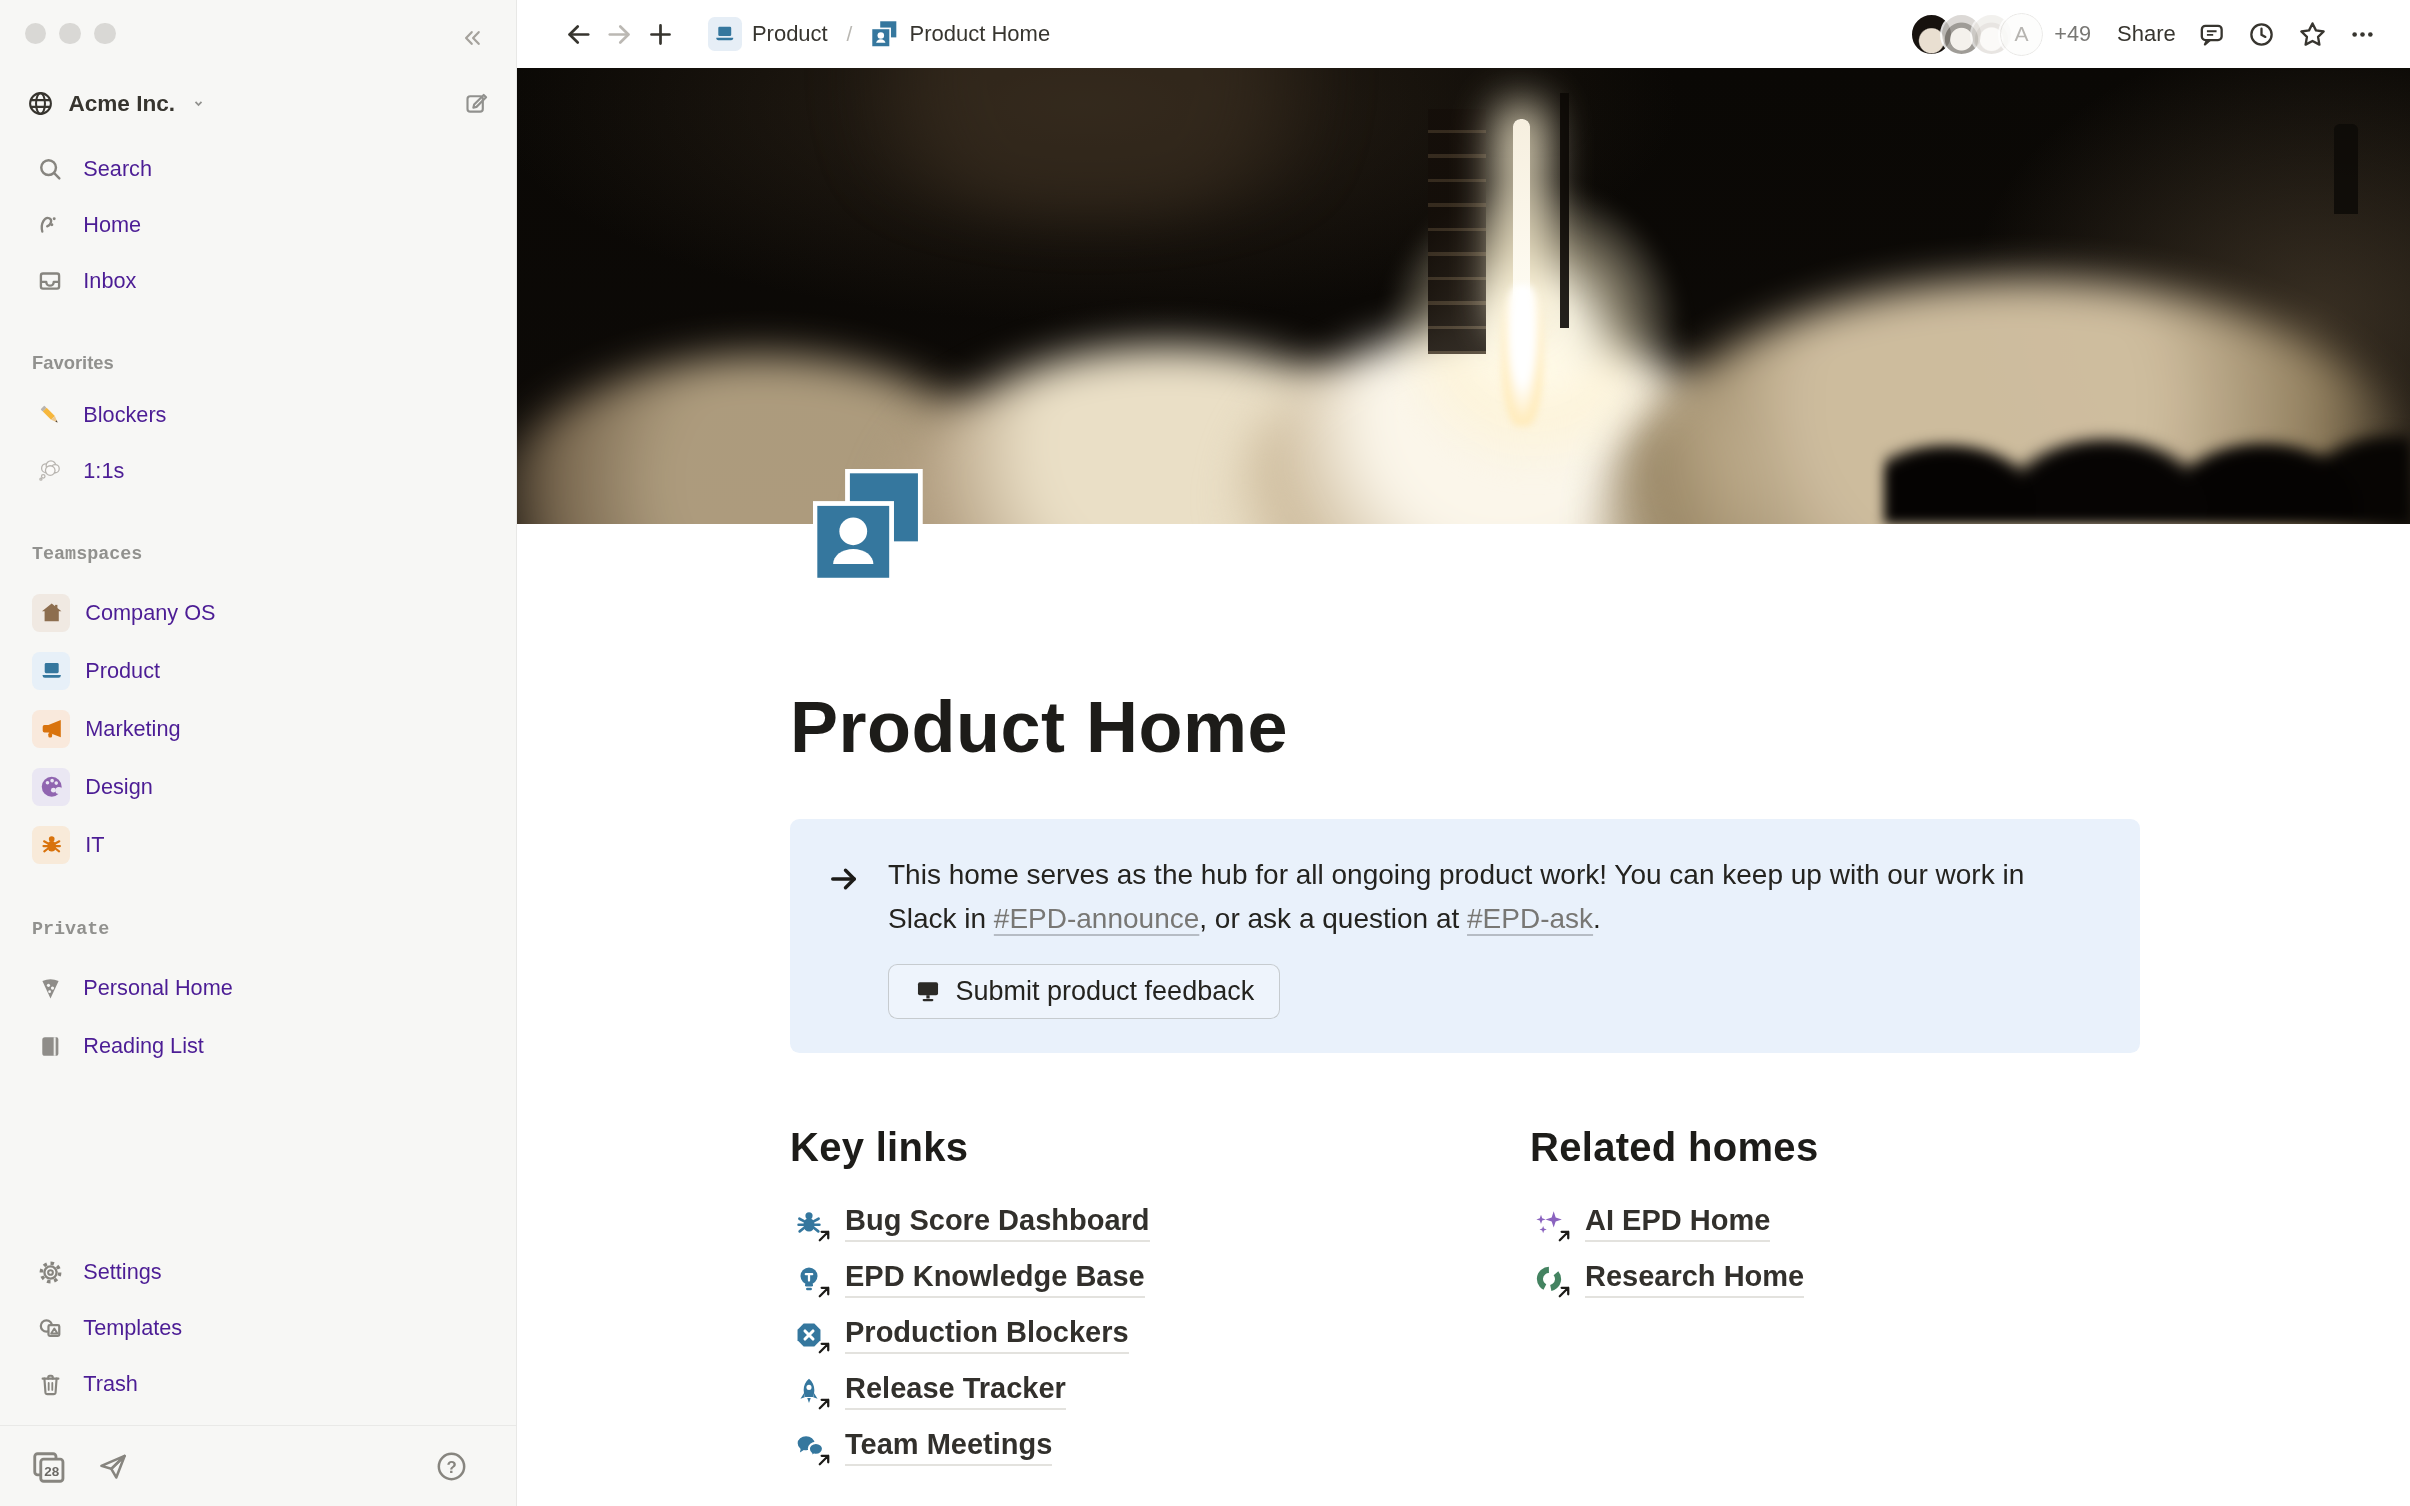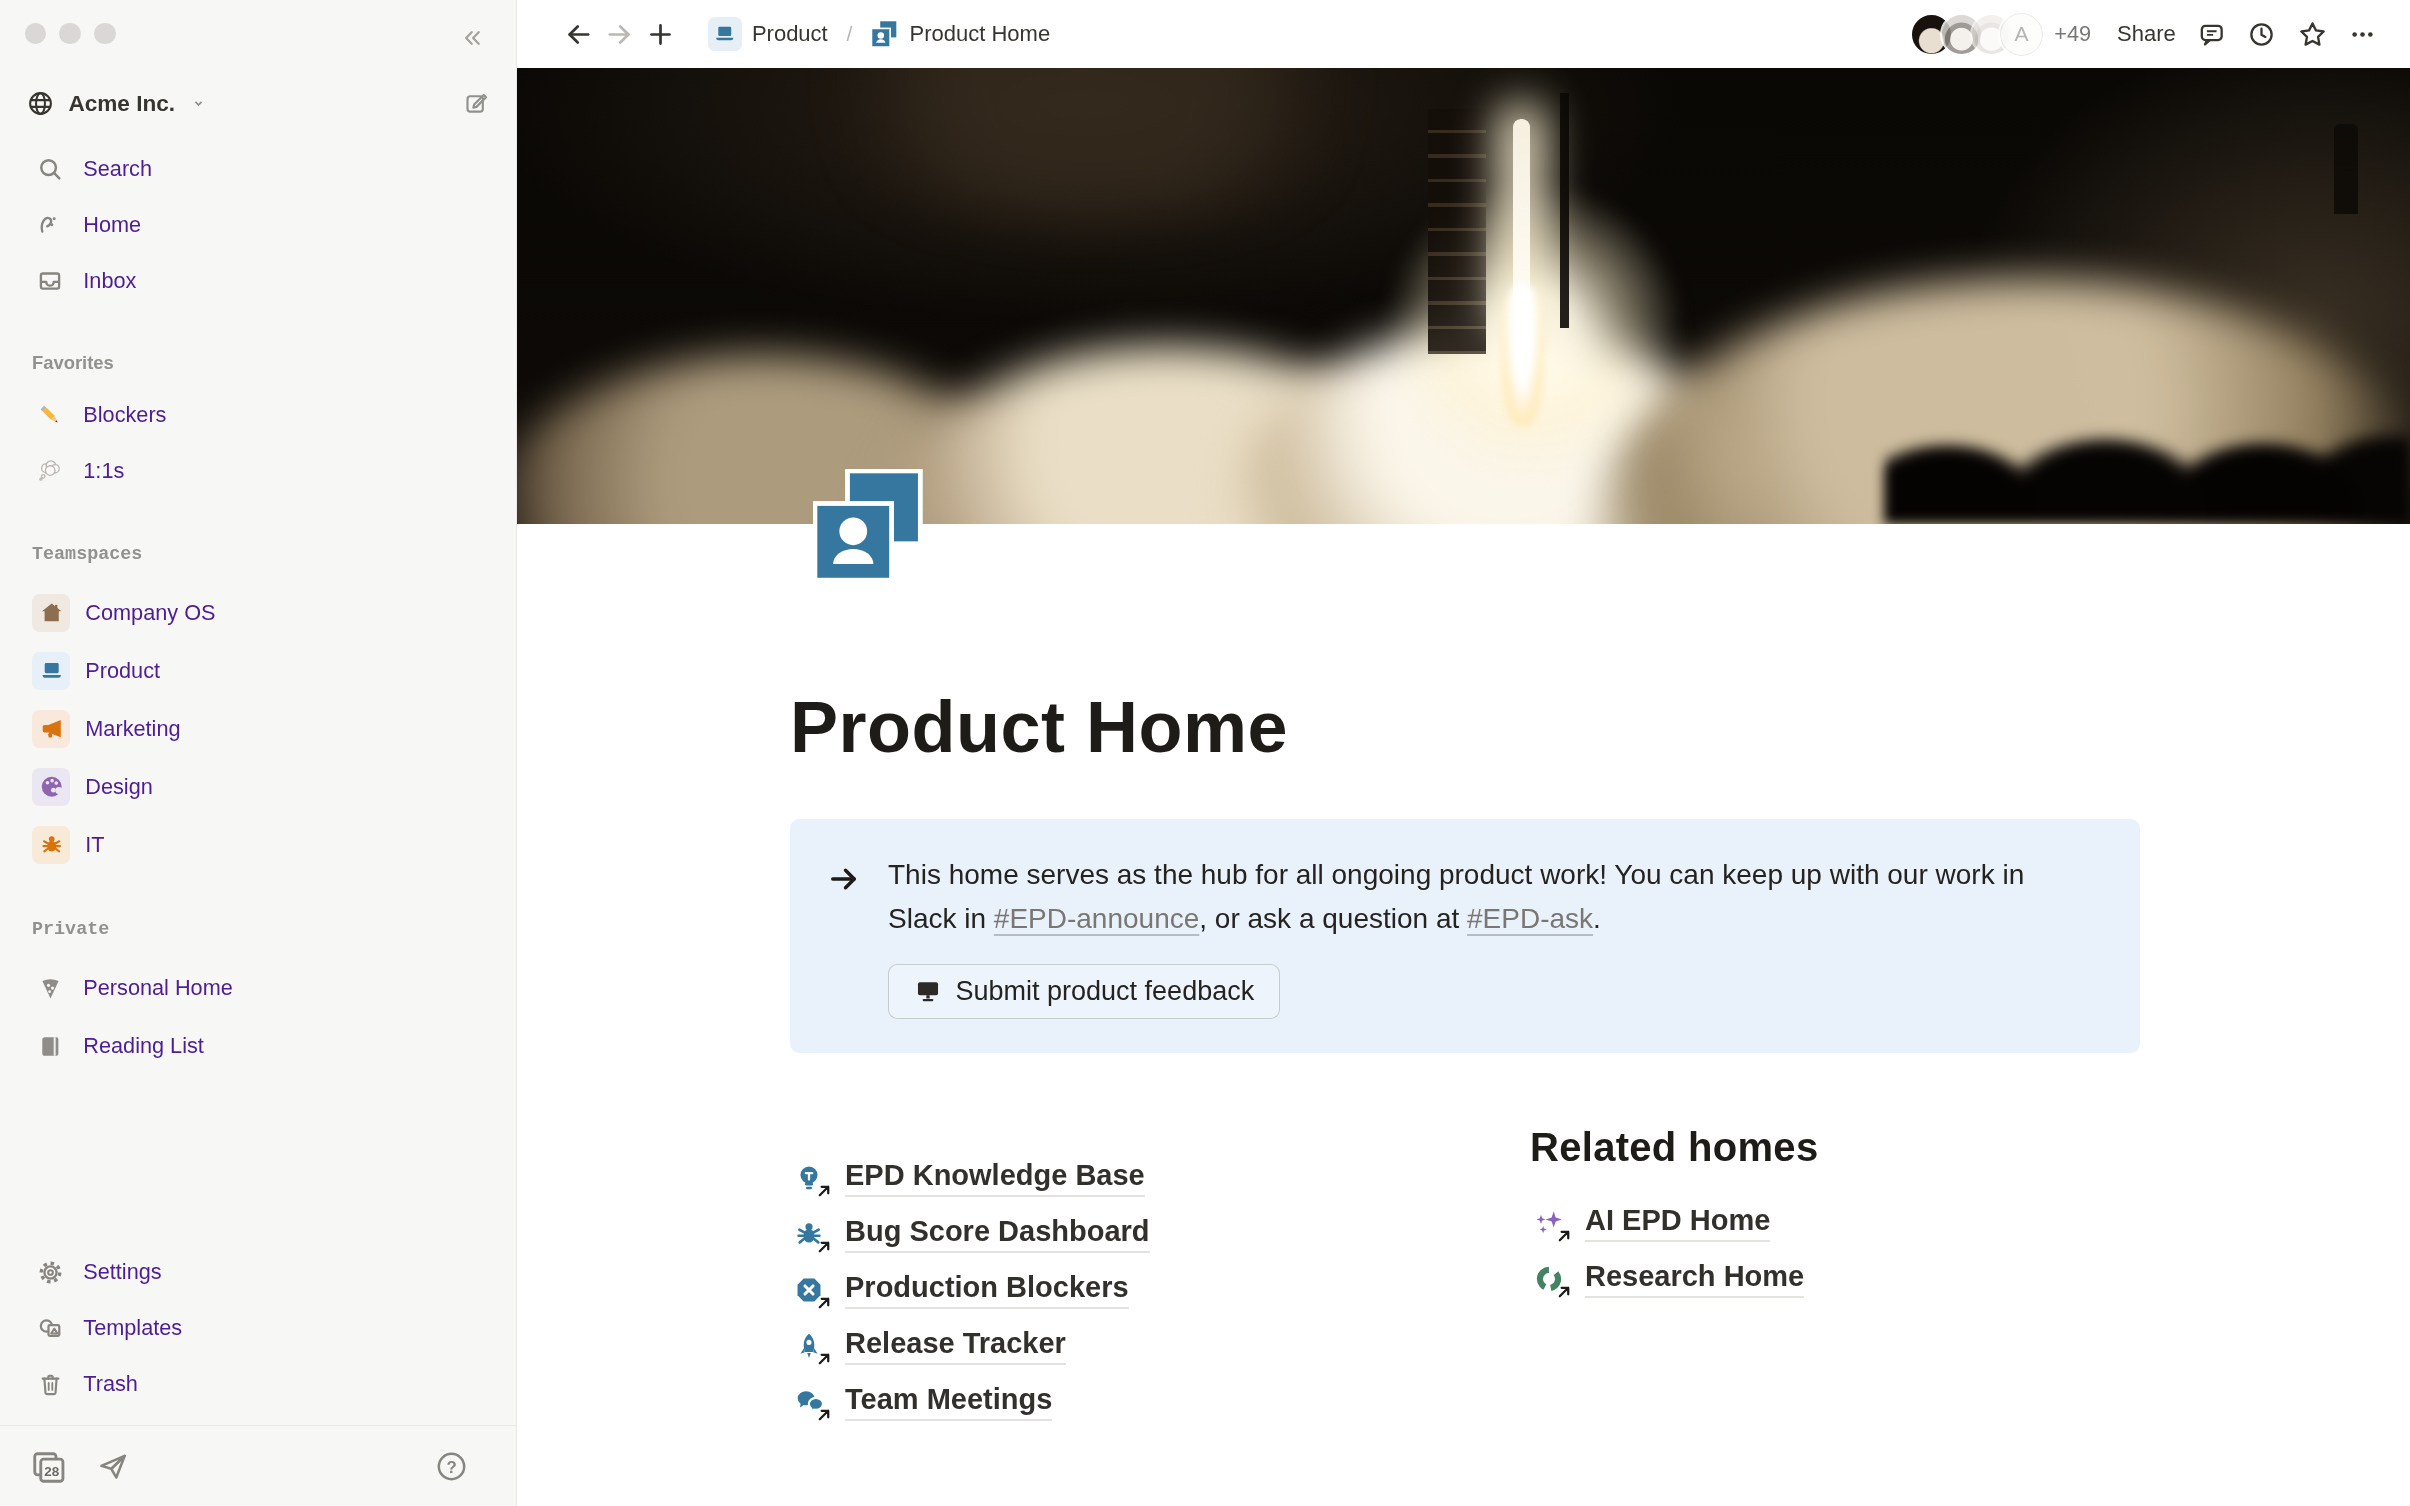--- a/index.html
+++ b/index.html
@@ -488,37 +488,22 @@
                   <rect x="7.4" y="18.8" width="9.2" height="1.9" rx="0.9"></rect>
                 </svg>
             </span>
             <span>Submit product feedback</span>
           </button>
         </div>
       </div>
 
       <div class="cols">
         <div class="col1">
+          <h2 class="col-heading">Key links</h2>
           <div class="link-list">
-
-            <div class="plink">
-              <span class="plink-ic">
-                <svg width="32" height="32" viewBox="0 0 24 24">
-                    <circle cx="12" cy="9.8" r="6.4" fill="#35779e"></circle>
-                    <rect x="9" y="15.4" width="6" height="2.3" rx="1.1" fill="#35779e"></rect>
-                    <rect x="9.8" y="18.5" width="4.4" height="1.9" rx="0.9" fill="#35779e"></rect>
-                    <path d="M9.6 8.4h4.8M12 8.4v4.8" stroke="#fff" stroke-width="1.7" stroke-linecap="round"></path>
-                  </svg>
-                <svg class="arr" width="16" height="16" viewBox="0 0 17 17">
-                    <path d="M4 13 13 4M6 4h7v7" stroke="#fff" stroke-width="6.5" fill="none"></path>
-                    <path d="M4 13 13 4M6 4h7v7" stroke="#1c1b18" stroke-width="2.4" fill="none" stroke-linecap="round" stroke-linejoin="round"></path>
-                  </svg>
-              </span>
-              <span class="pltext">EPD Knowledge Base</span>
-            </div>
 
             <div class="plink">
               <span class="plink-ic">
                 <svg width="32" height="32" viewBox="0 0 24 24">
                     <circle cx="12" cy="6.6" r="2.7" fill="#35779e"></circle>
                     <rect x="8" y="8.4" width="8" height="10" rx="4" fill="#35779e"></rect>
                     <g stroke="#35779e" stroke-width="2" stroke-linecap="round">
                       <path d="M8.2 10.6 4.8 8.8M8 13.3H4.2M8.2 15.8 5 18.3M15.8 10.6l3.4-1.8M16 13.3h3.8M15.8 15.8l3.2 2.5"></path>
                     </g>
                   </svg>
@@ -526,20 +511,36 @@
                     <path d="M4 13 13 4M6 4h7v7" stroke="#fff" stroke-width="6.5" fill="none"></path>
                     <path d="M4 13 13 4M6 4h7v7" stroke="#1c1b18" stroke-width="2.4" fill="none" stroke-linecap="round" stroke-linejoin="round"></path>
                   </svg>
               </span>
               <span class="pltext">Bug Score Dashboard</span>
             </div>
 
             <div class="plink">
               <span class="plink-ic">
                 <svg width="32" height="32" viewBox="0 0 24 24">
+                    <circle cx="12" cy="9.8" r="6.4" fill="#35779e"></circle>
+                    <rect x="9" y="15.4" width="6" height="2.3" rx="1.1" fill="#35779e"></rect>
+                    <rect x="9.8" y="18.5" width="4.4" height="1.9" rx="0.9" fill="#35779e"></rect>
+                    <path d="M9.6 8.4h4.8M12 8.4v4.8" stroke="#fff" stroke-width="1.7" stroke-linecap="round"></path>
+                  </svg>
+                <svg class="arr" width="16" height="16" viewBox="0 0 17 17">
+                    <path d="M4 13 13 4M6 4h7v7" stroke="#fff" stroke-width="6.5" fill="none"></path>
+                    <path d="M4 13 13 4M6 4h7v7" stroke="#1c1b18" stroke-width="2.4" fill="none" stroke-linecap="round" stroke-linejoin="round"></path>
+                  </svg>
+              </span>
+              <span class="pltext">EPD Knowledge Base</span>
+            </div>
+
+            <div class="plink">
+              <span class="plink-ic">
+                <svg width="32" height="32" viewBox="0 0 24 24">
                     <polygon points="8,3.4 16,3.4 20.6,8 20.6,16 16,20.6 8,20.6 3.4,16 3.4,8" fill="#35779e"></polygon>
                     <path d="M9 9l6 6M15 9l-6 6" stroke="#fff" stroke-width="2.3" stroke-linecap="round"></path>
                   </svg>
                 <svg class="arr" width="16" height="16" viewBox="0 0 17 17">
                     <path d="M4 13 13 4M6 4h7v7" stroke="#fff" stroke-width="6.5" fill="none"></path>
                     <path d="M4 13 13 4M6 4h7v7" stroke="#1c1b18" stroke-width="2.4" fill="none" stroke-linecap="round" stroke-linejoin="round"></path>
                   </svg>
               </span>
               <span class="pltext">Production Blockers</span>
             </div>

